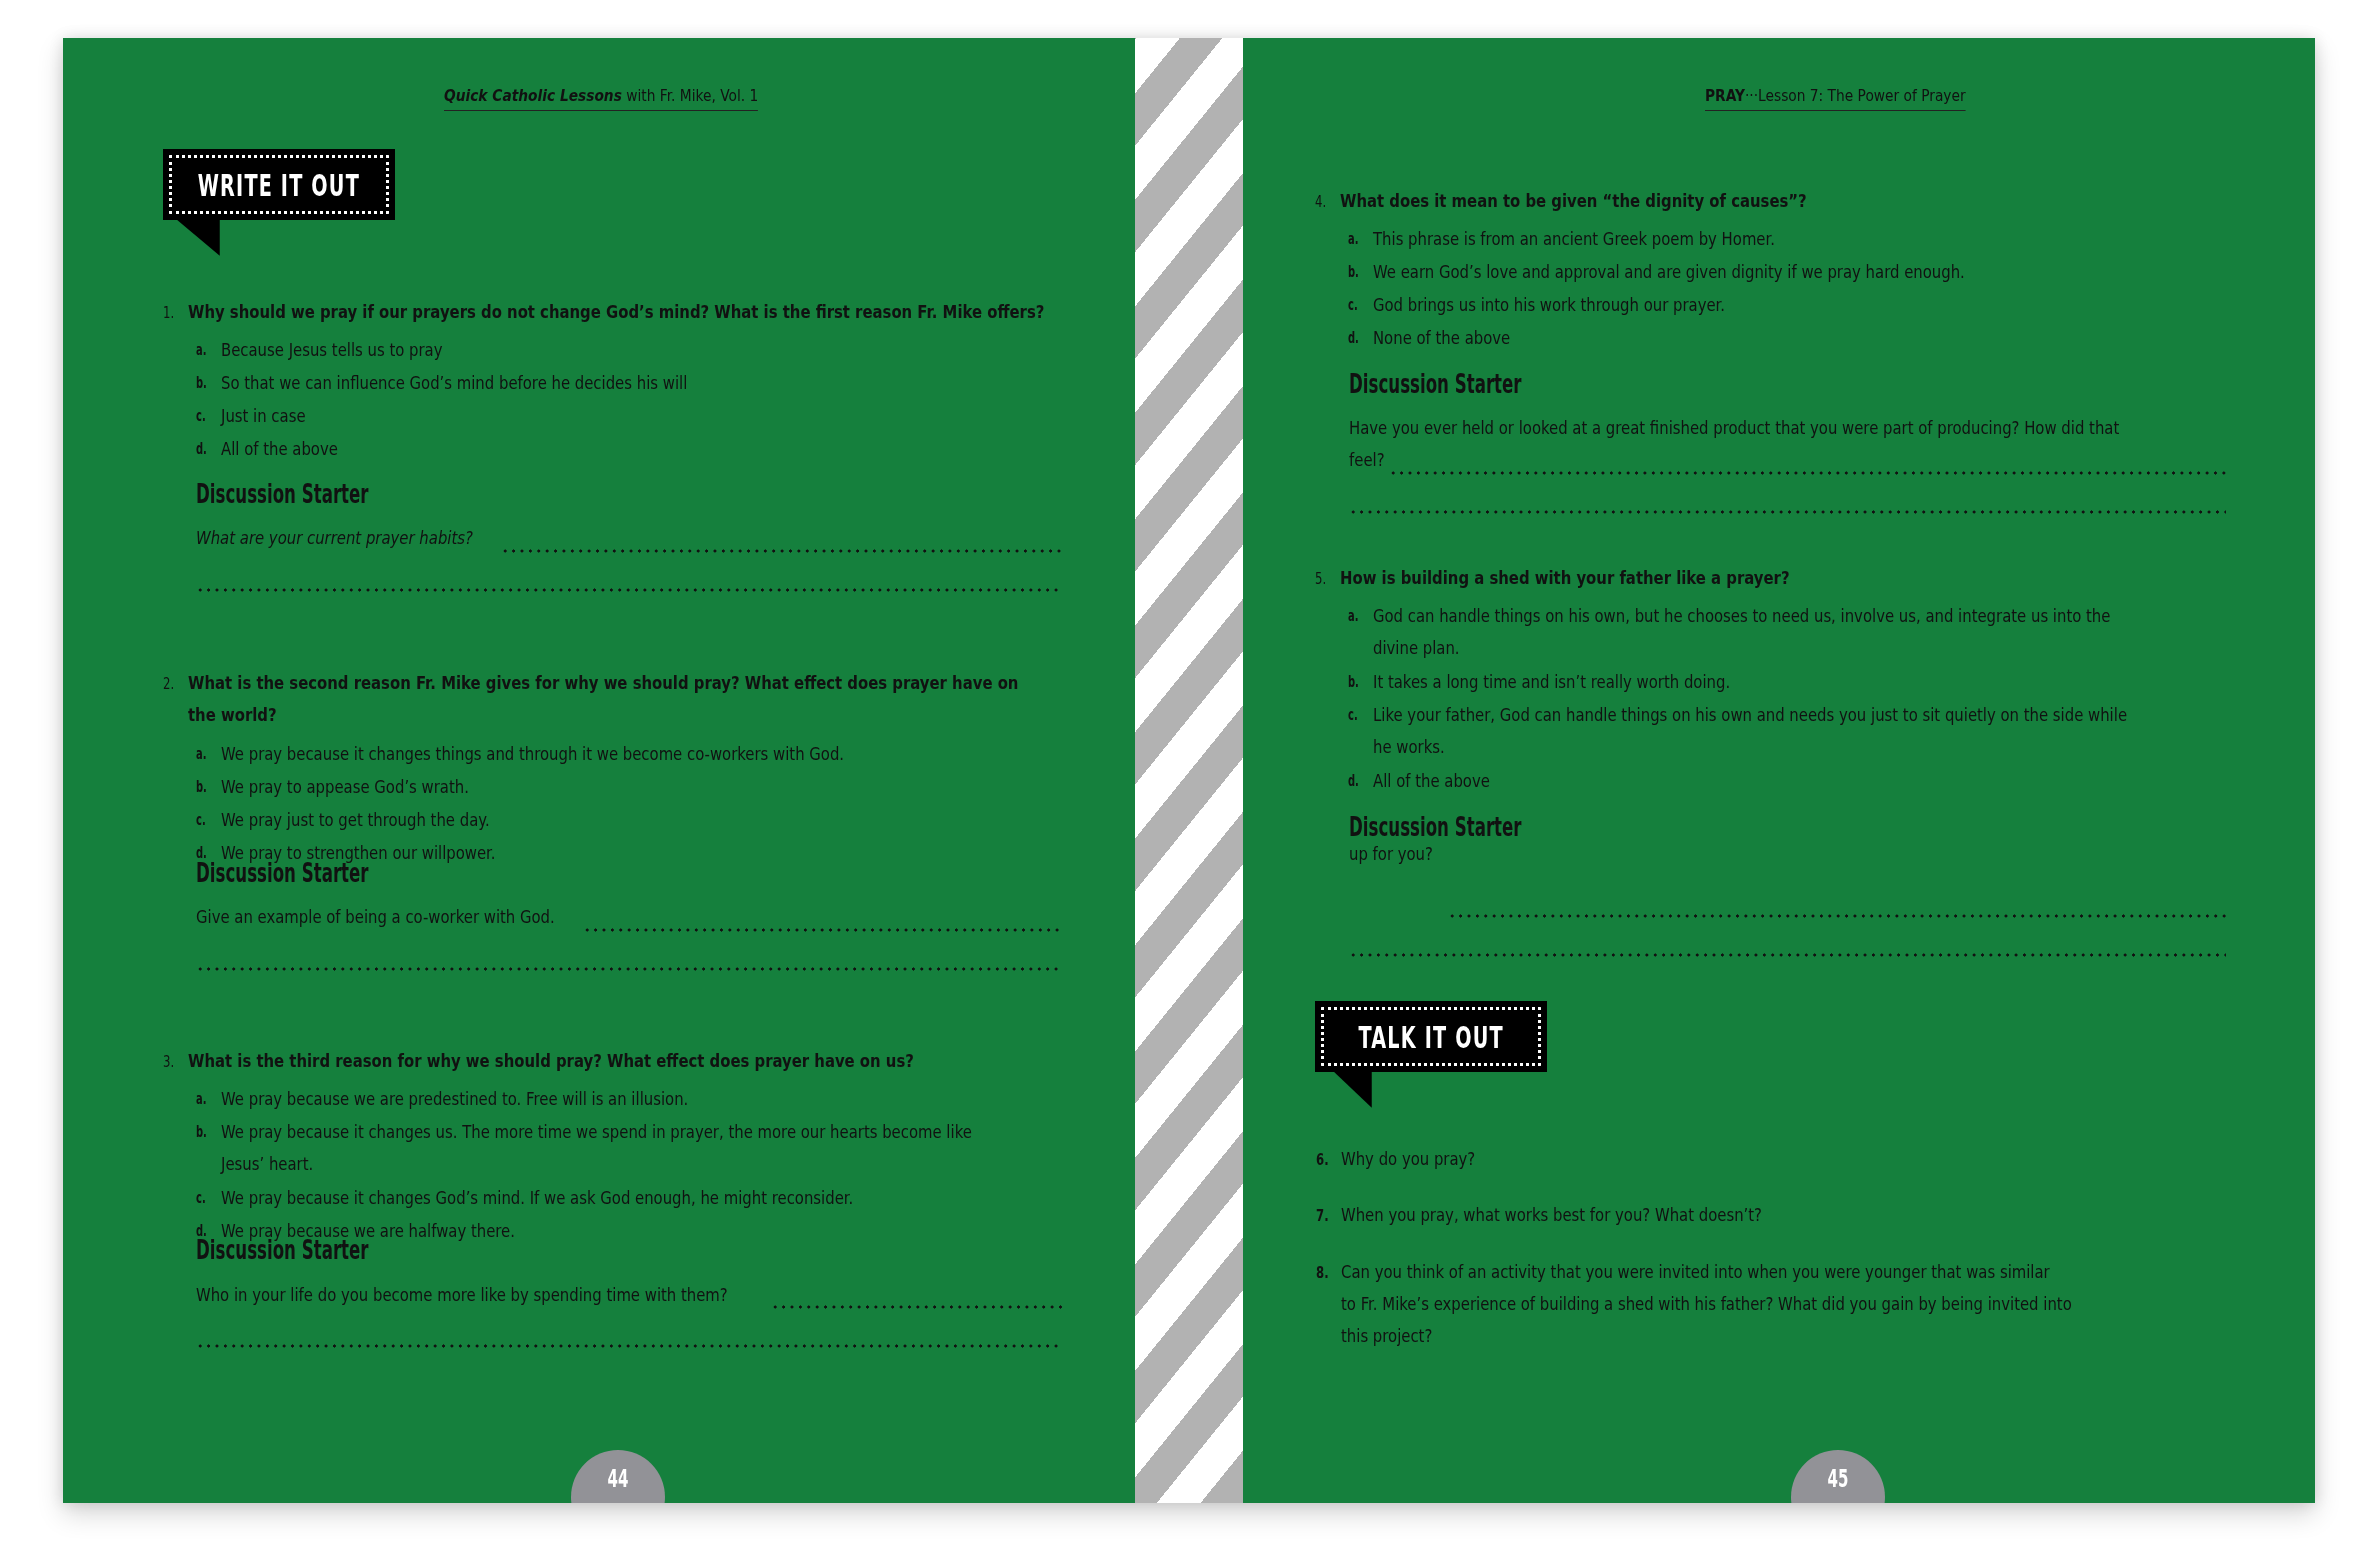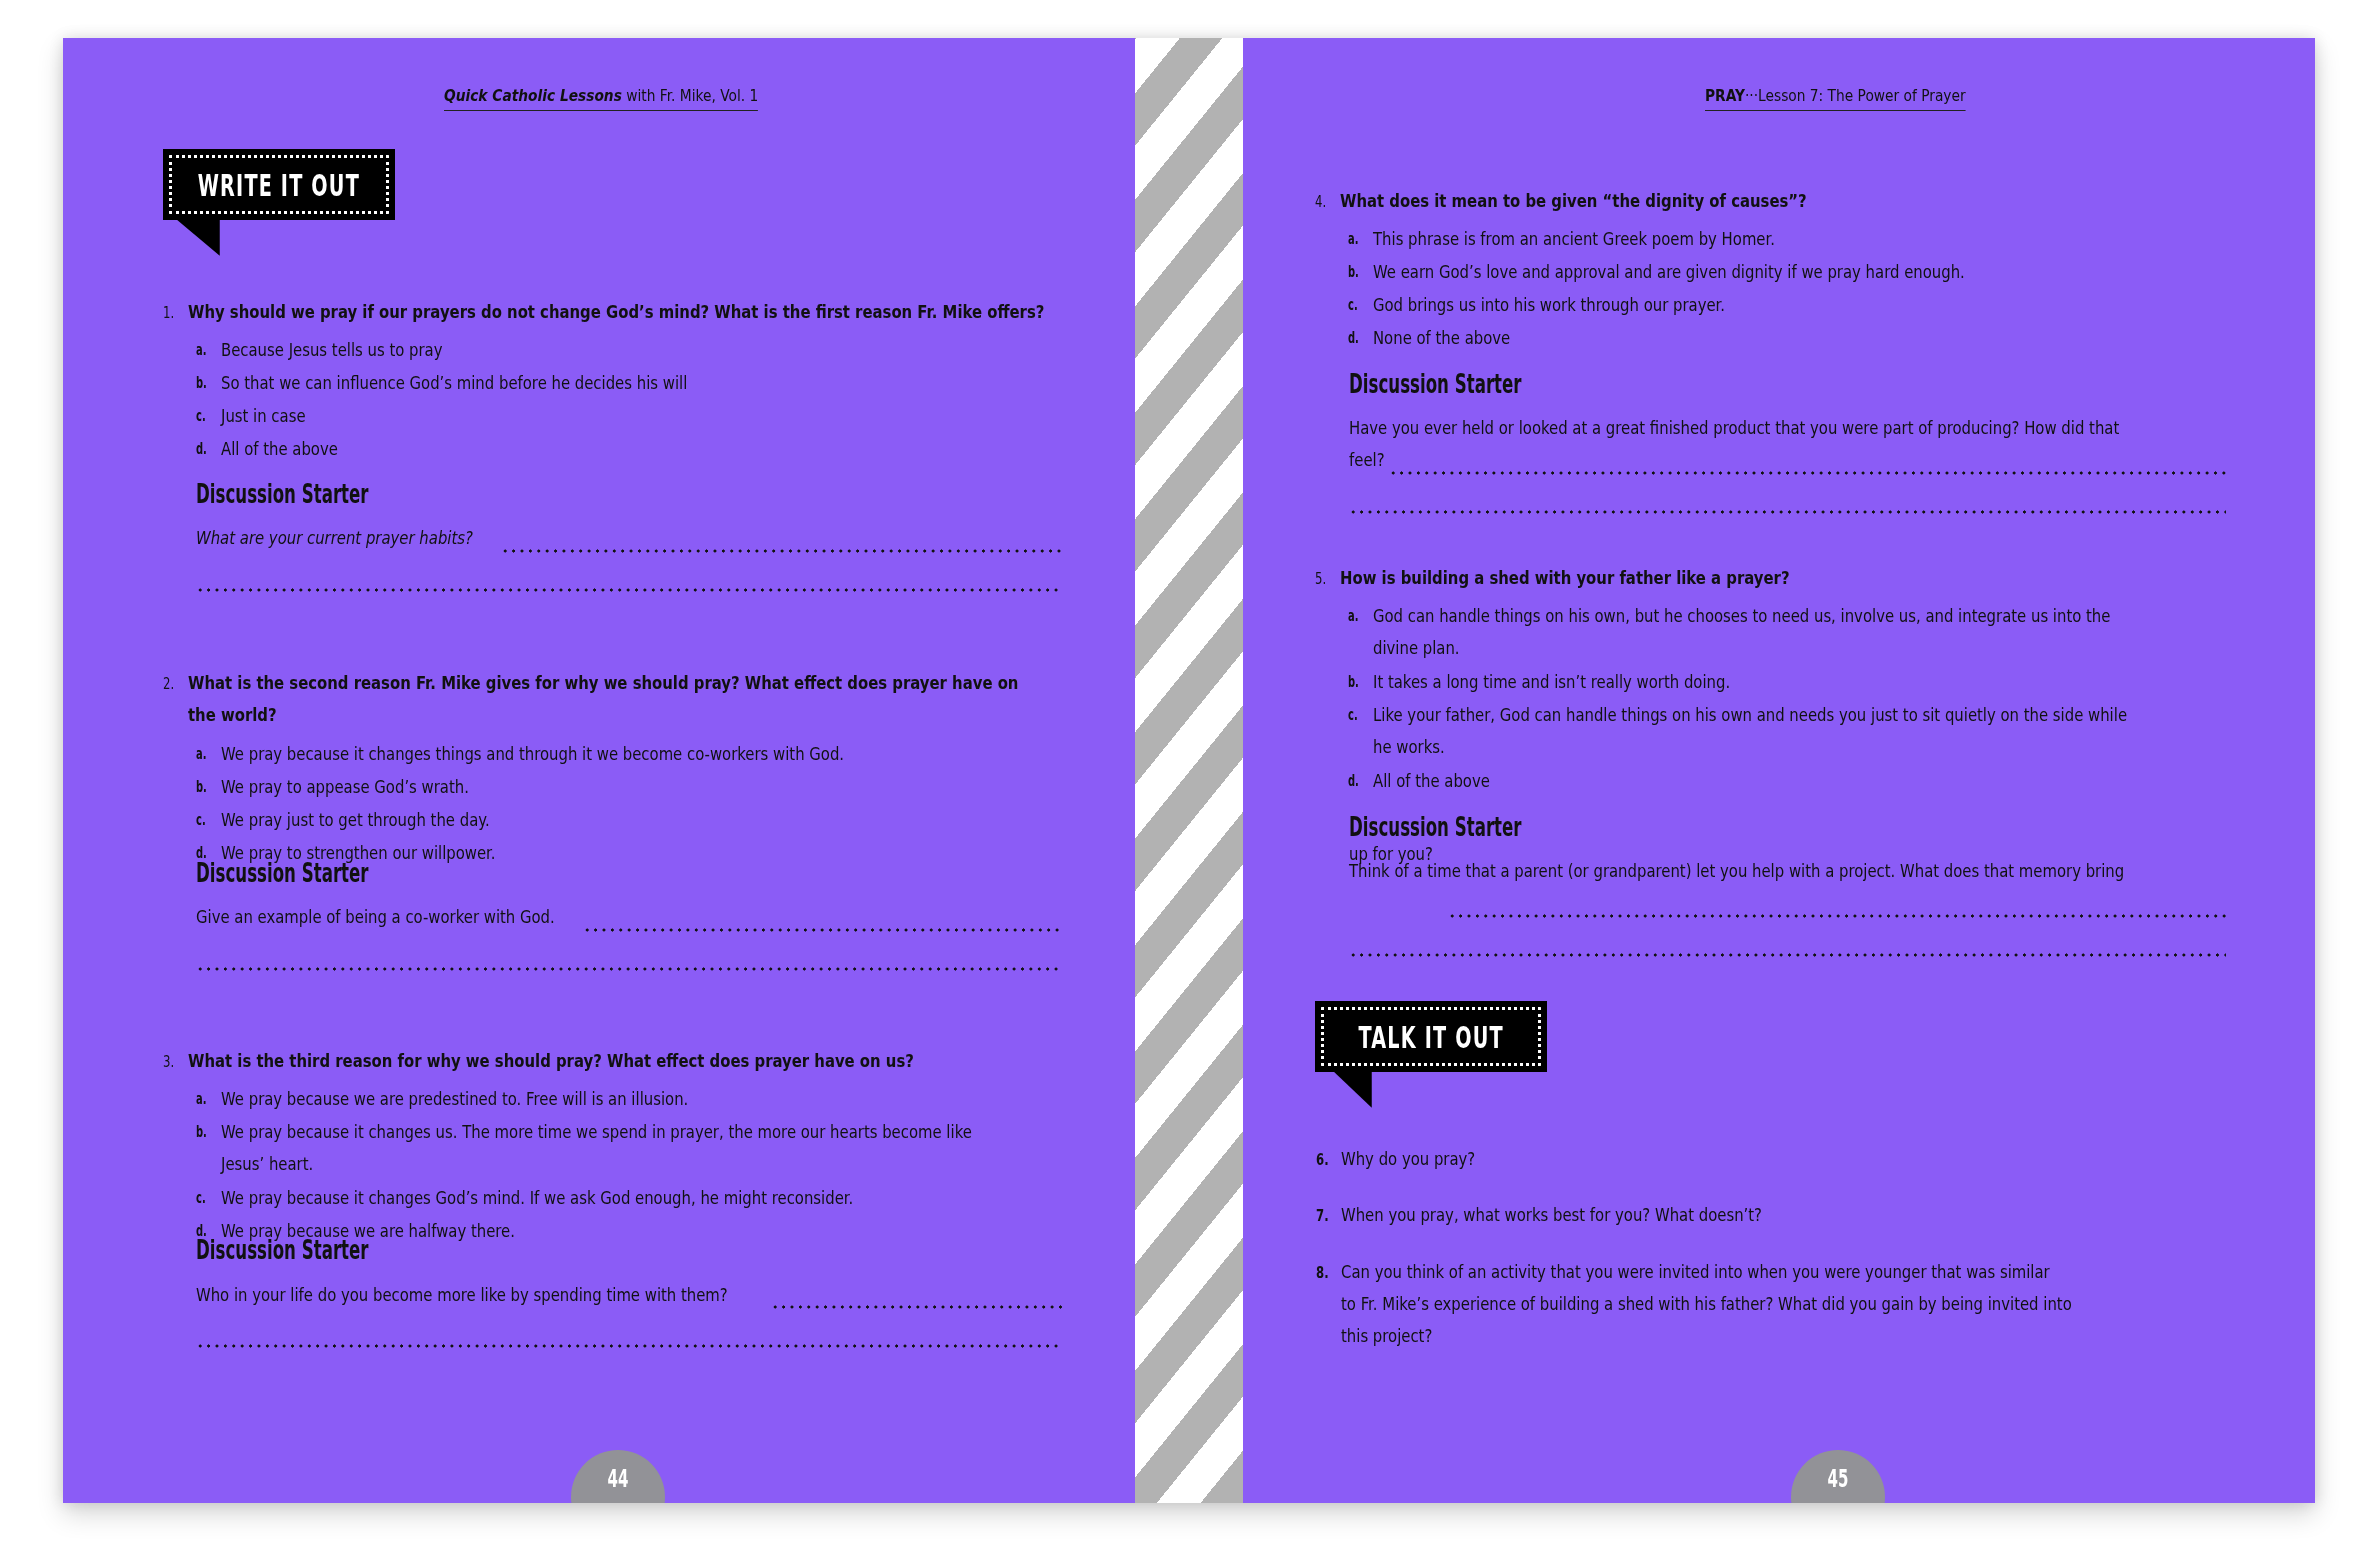--- a/index.html
+++ b/index.html
@@ -4,21 +4,21 @@
 <style>
   html, body { margin: 0; padding: 0; }
   body {
     width: 2377px; height: 1544px; position: relative; overflow: hidden;
     background: #ffffff;
     font-family: "Liberation Sans", "DejaVu Sans", sans-serif;
     color: #111;
   }
   .spread {
     position: absolute; left: 63px; top: 38px; width: 2252px; height: 1465px;
-    background: #8b5cf6;
+    background: #15803d;
     box-shadow: 0 11px 25px rgba(0,0,0,0.16), 0 0 13.6px rgba(0,0,0,0.12);
     overflow: hidden;
   }
   .page { position: absolute; top: 0; height: 1465px; }
   .page.left  { left: 0; width: 1072px; }
   .page.right { left: 1180px; width: 1072px; }
 
   .stripes {
     position: absolute; left: 1072px; top: 0; width: 108px; height: 1465px;
     background: repeating-linear-gradient(
@@ -275,23 +275,20 @@
             <span class="txt">Like your father, God can handle things on his own and needs you just to sit quietly on the side while</span>
             <span class="txt" style="top:32px;">he works.</span>
           </div>
         <div class="ans">
             <span class="letter">d.</span>
             <span class="txt">All of the above</span>
           </div>
       </div>
     </div>
     <div class="ds-head" style="left:106px; top:774px;">Discussion Starter</div>
-    <div class="ds-line" style="left:106px; top:817px;">
-        <span class="prompt">Think of a time that a parent (or grandparent) let you help with a project. What does that memory bring</span>
-      </div>
     <div class="ds-line" style="left:106px; top:800px;">
         <span class="prompt">up for you?</span>
       </div>
     <div class="dots" style="left:205px; width:778px; top:876px;"></div>
     <div class="dots" style="left:106px; width:877px; top:915px;"></div>
 
     <div class="badge" style="left:72px; top:963px;">
       <div class="box"></div>
       <svg class="tail" width="74" height="37" viewBox="0 0 120 60">
           <polygon points="31,0 92,0 92,58" fill="#000"></polygon>

